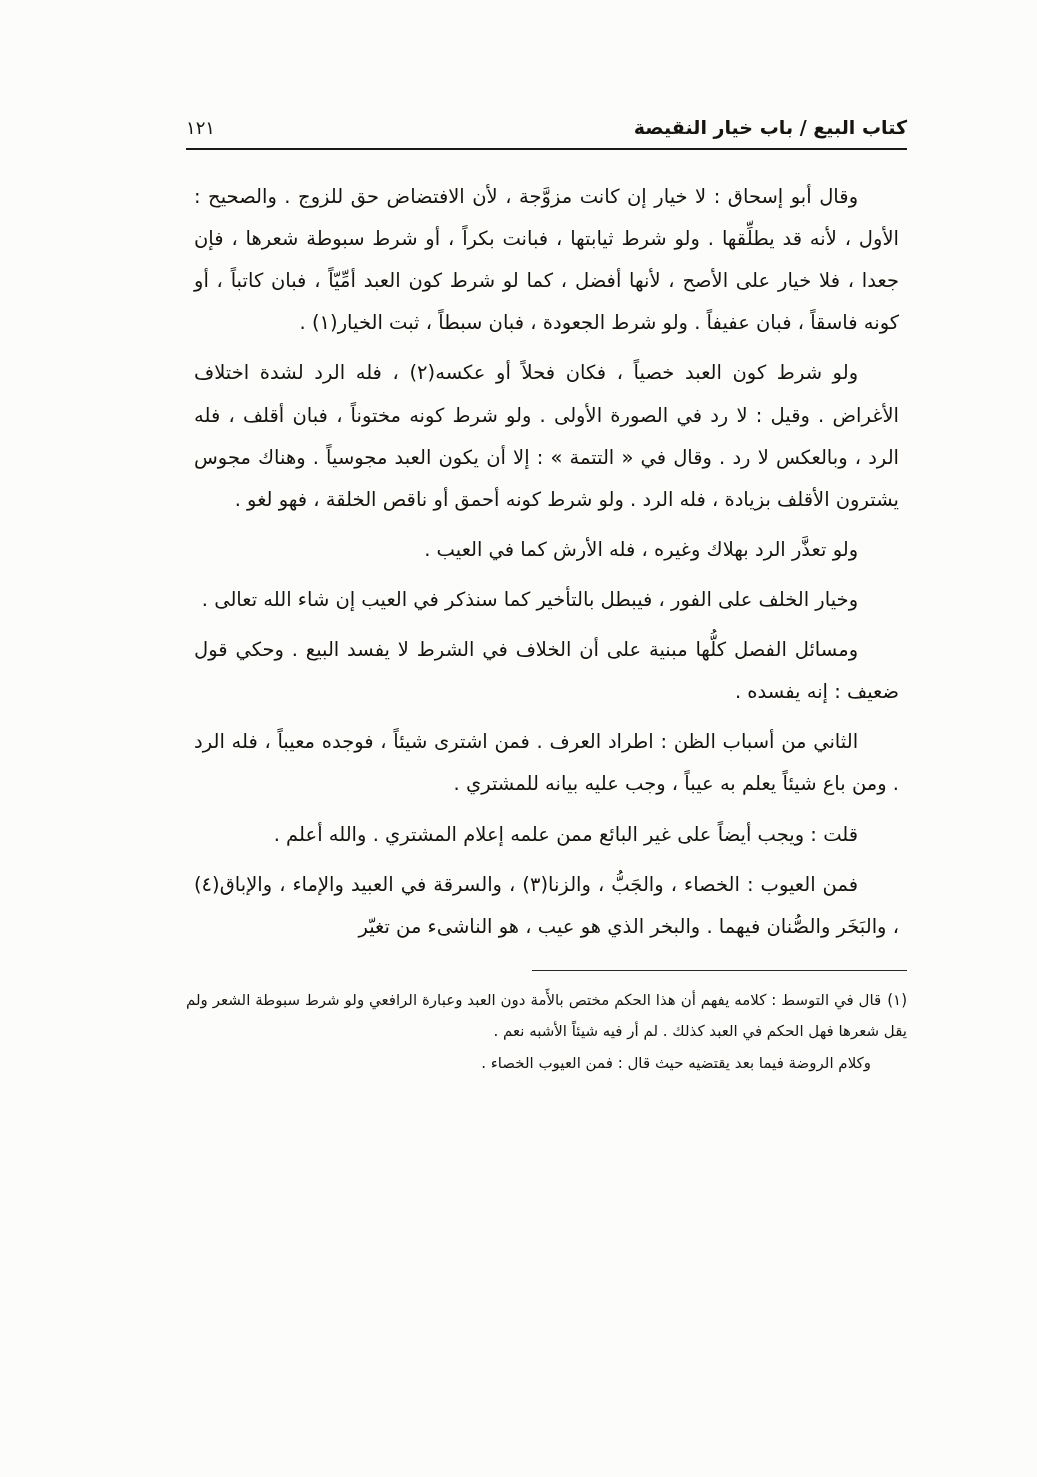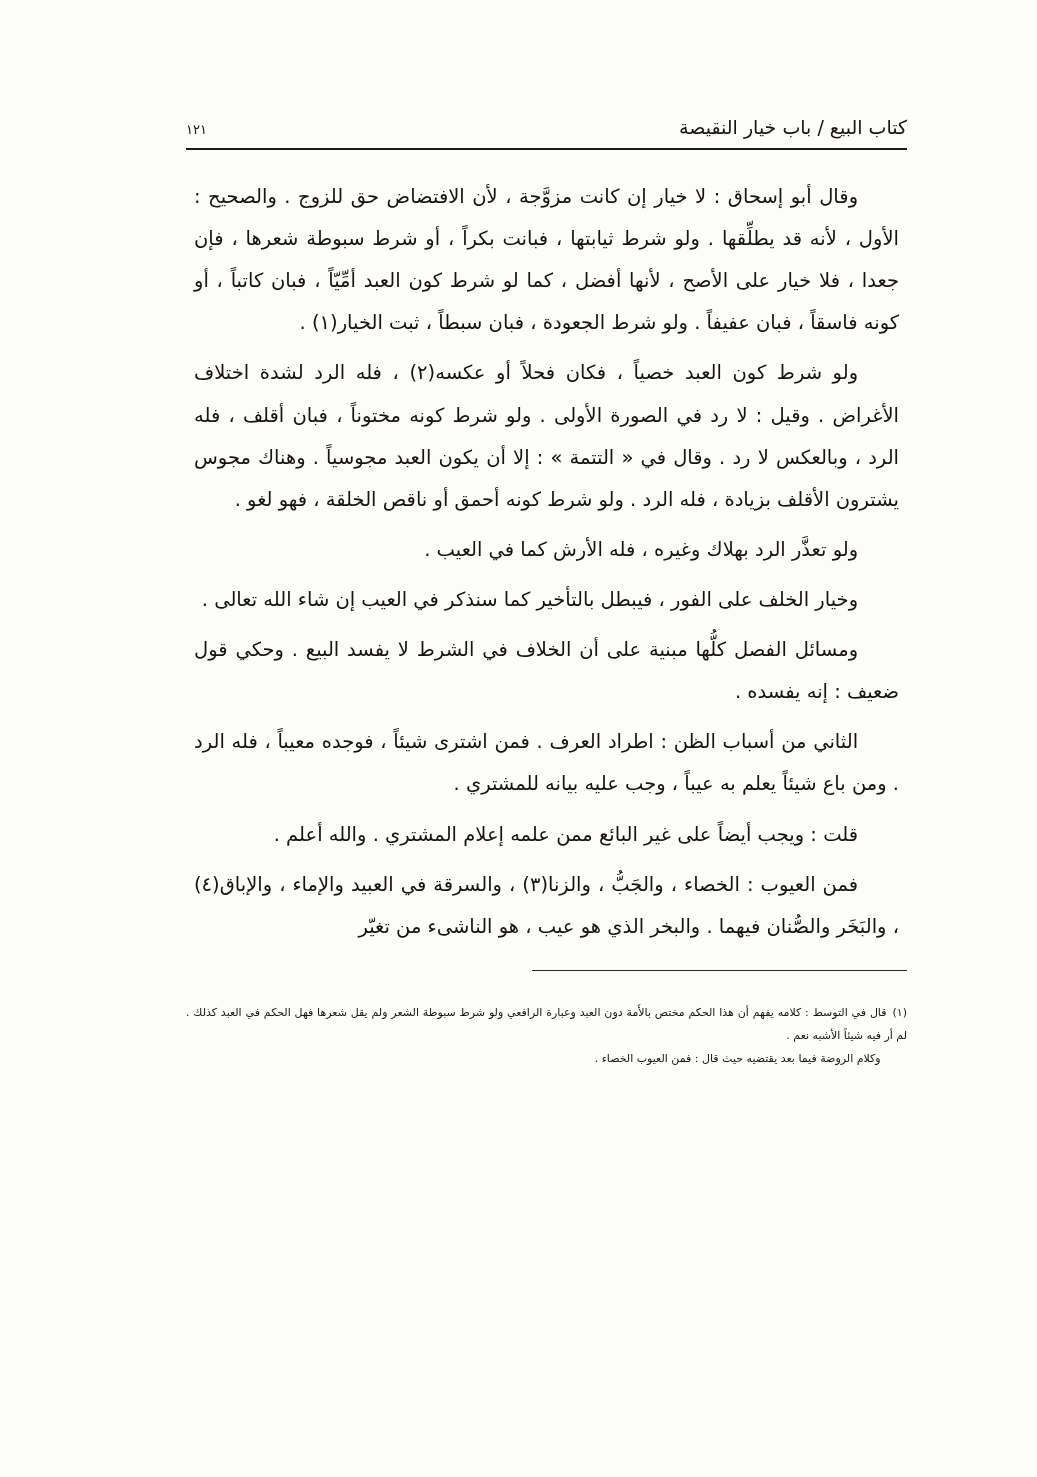--- a/index.html
+++ b/index.html
@@ -24,25 +24,25 @@
   
   .page-header {
     display: flex;
     justify-content: space-between;
     align-items: baseline;
     font-size: 19px;
     padding-bottom: 10px;
     border-bottom: 2px solid #1c1a16;
   }
   .header-title {
-    font-weight: normal;
+    font-weight: bold;
     letter-spacing: 0.5px;
   }
   .page-number {
-    font-size: 13px;
+    font-size: 18px;
   }
   
   .body-text {
     margin-top: 26px;
     font-size: 19.5px;
     line-height: 2.16;
     text-align: justify;
   }
   .body-text p.para {
     margin: 8px;
@@ -50,22 +50,22 @@
   }
   
   .footnote-sep {
     width: 52%;
     margin: 22px 0 0 auto; 
     border: 0;
     border-top: 1.6px solid #2a2620;
     height: 0;
   }
   .footnotes {
-    margin-top: 30px;
-    font-size: 11px;
+    margin-top: 14px;
+    font-size: 15px;
     line-height: 2.1;
     text-align: justify;
   }
   .footnote {
     margin: 0;
   }
   .footnote .fn-marker {
     margin-left: 6px; 
   }
   .footnote.fn-cont {

